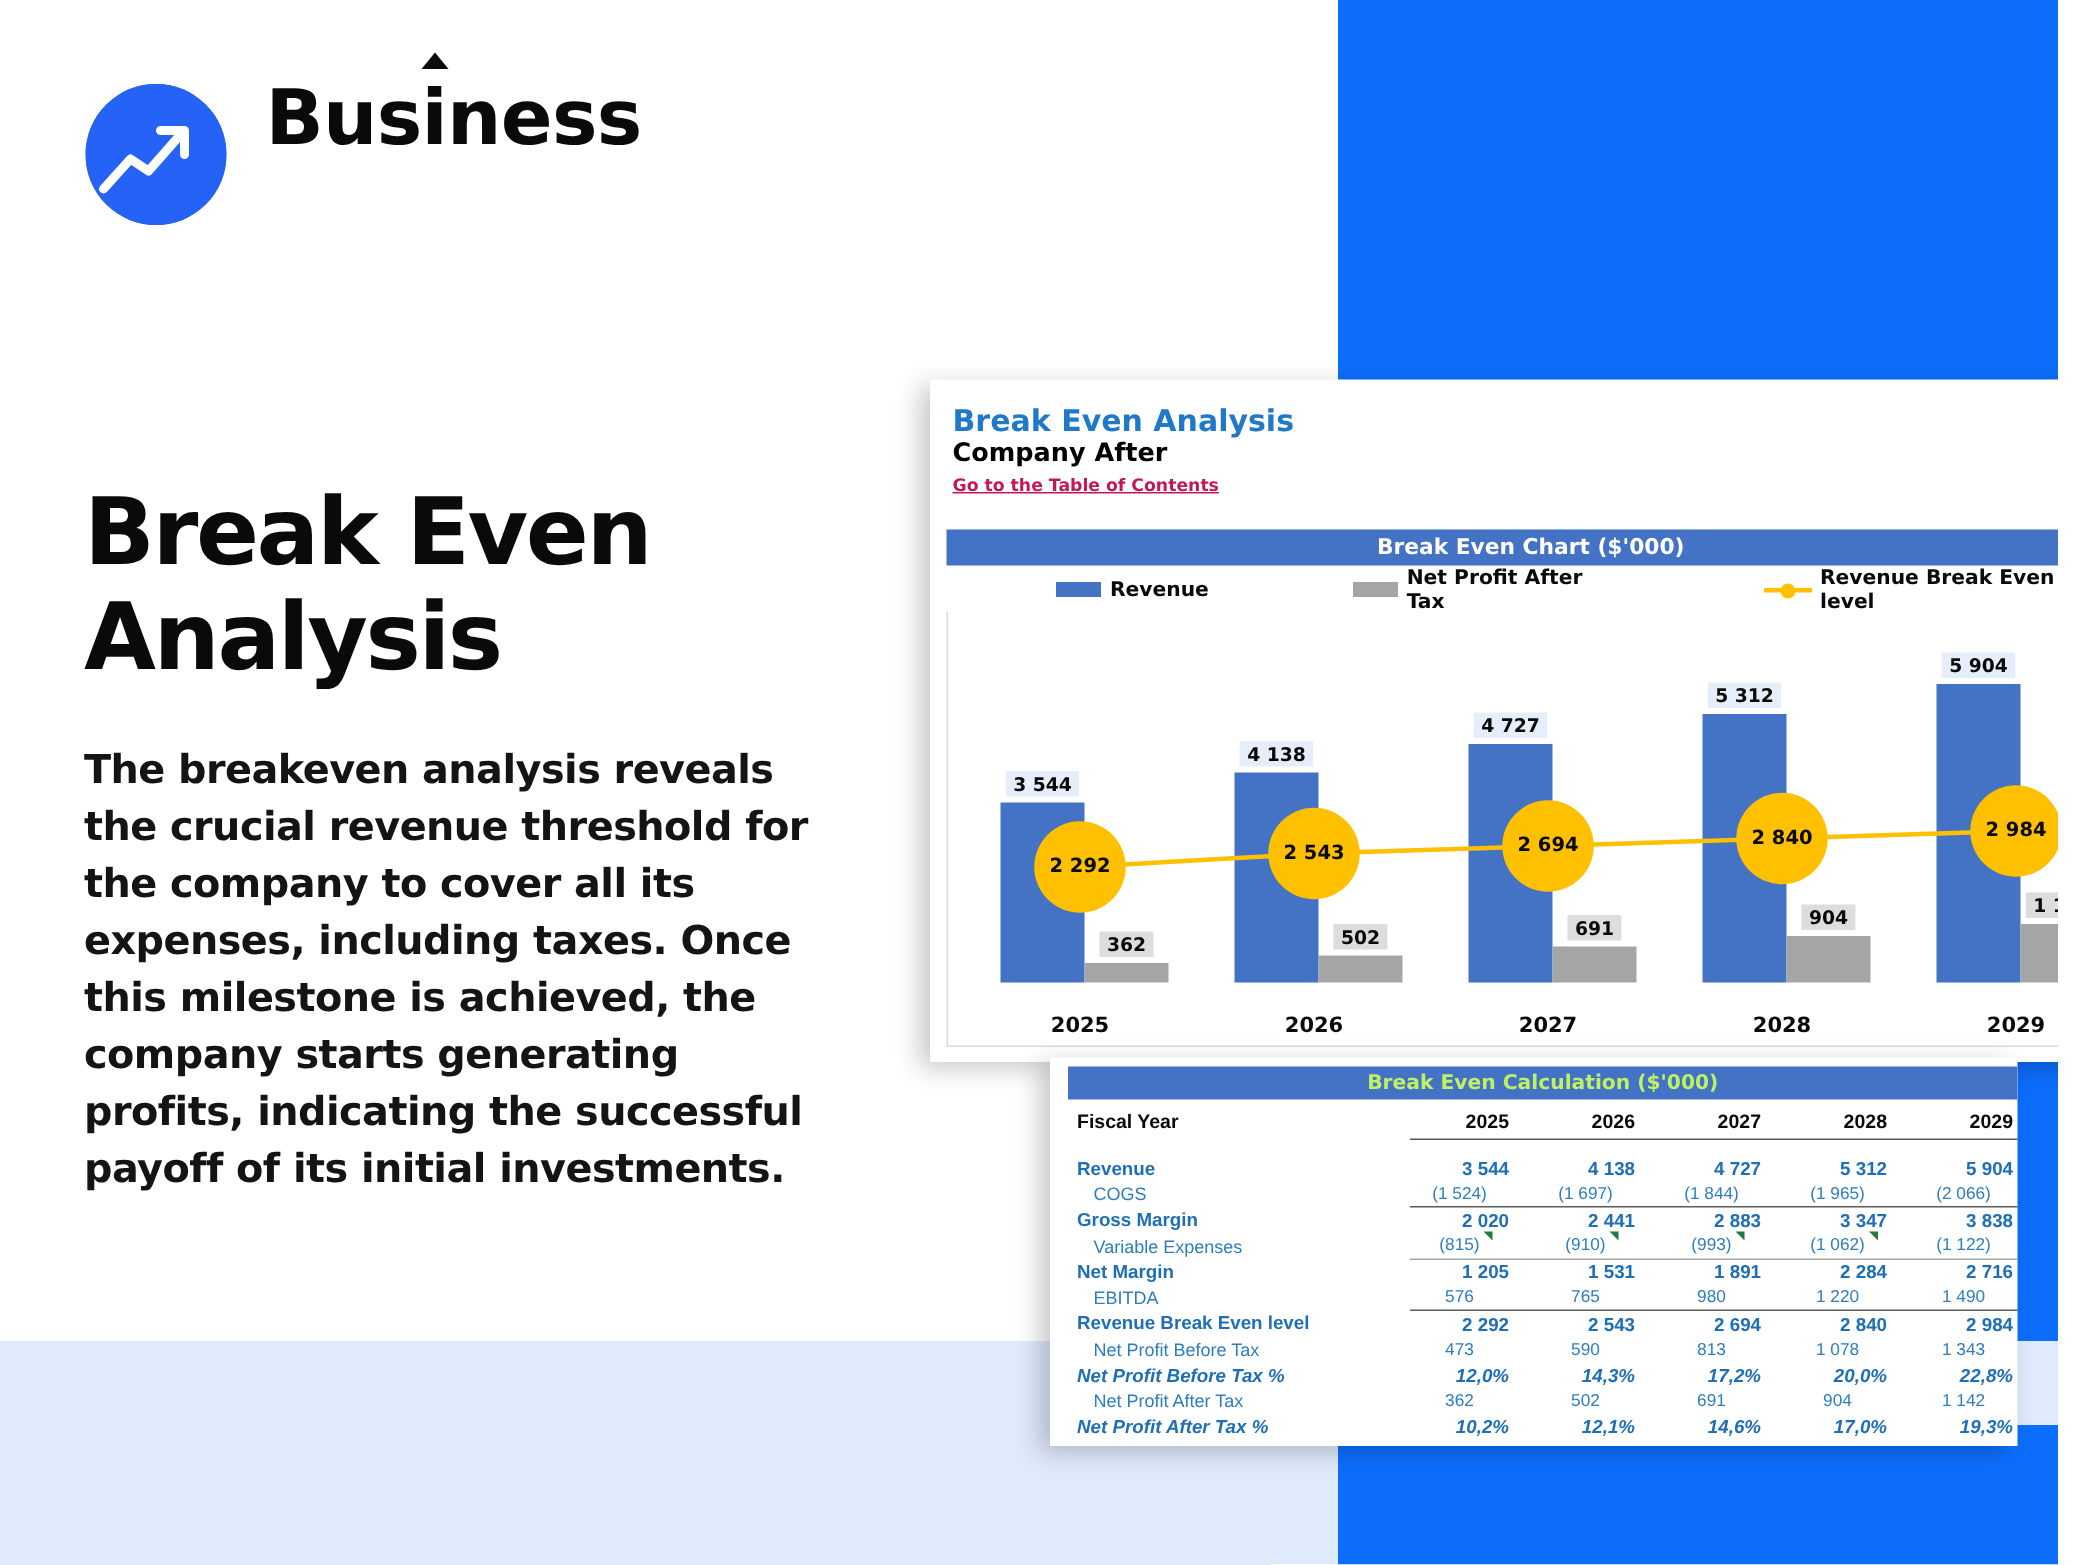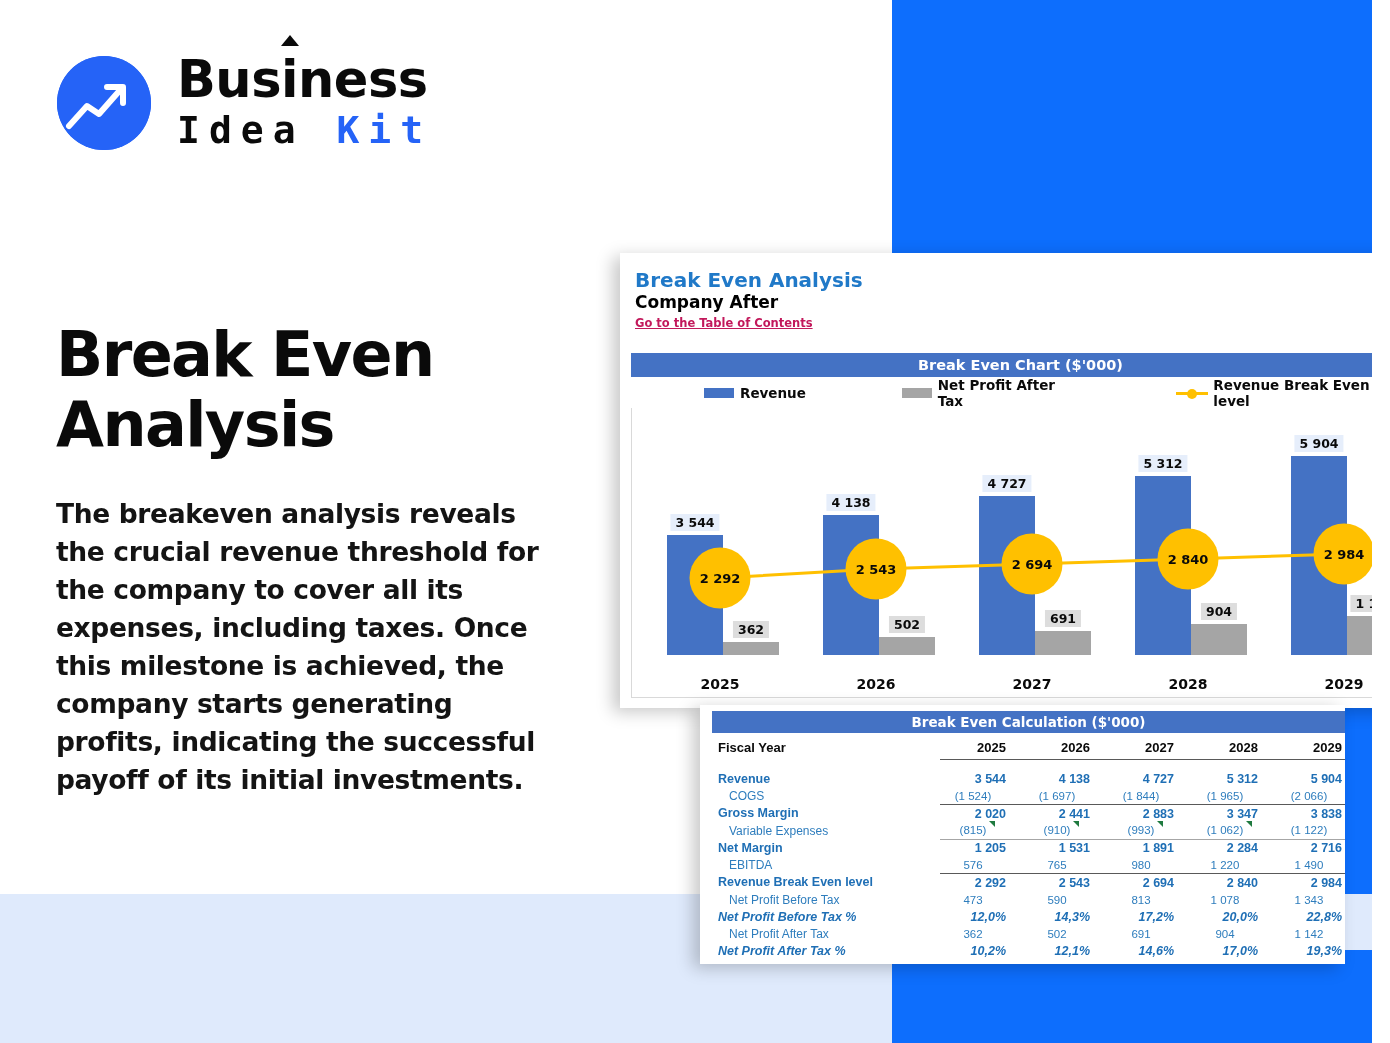--- a/index.html
+++ b/index.html
@@ -137,21 +137,21 @@
 
   
   .table-panel {
     position: absolute; left: 700px; top: 705px; width: 645px; height: 259px;
     background: #ffffff;
     box-shadow: -7px 4px 16px rgba(0,0,0,0.22);
     overflow: hidden;
   }
   .tbl-banner {
     position: absolute; left: 12px; top: 6px; width: 633px; height: 22px;
-    background: #4472c4; color: #ffffff;
+    background: #4472c4; color: #bef264;
     font-size: 13.5px; font-weight: 700; text-align: center; line-height: 22px;
     font-family: "DejaVu Sans", sans-serif;
   }
   table.fin {
     position: absolute; left: 12px; top: 33px; width: 648px;
     border-collapse: collapse;
     font-family: Liberation Sans, sans-serif;
   }
   table.fin td { padding: 1.5px 0; white-space: nowrap; }
   table.fin td.lbl { width: 228px; padding-left: 6px; font-size: 12.5px; }
@@ -188,21 +188,20 @@
   <div class="logo">
     <div class="logo-mark">
       <svg width="94" height="94" viewBox="0 0 94 94">
         <circle cx="47" cy="47" r="47" fill="#2563f7"></circle>
         <path d="M12 70 L30 50 L42 58 L64 33" stroke="#ffffff" stroke-width="6" fill="none" stroke-linecap="round" stroke-linejoin="round"></path>
         <path d="M50 31 L66 31 L66 47" stroke="#ffffff" stroke-width="6" fill="none" stroke-linecap="round" stroke-linejoin="round"></path>
       </svg>
     </div>
     <div class="logo-text">
       <div class="logo-line1"><span>Bus<span class="hat">i<span class="caret"></span></span>ness</span></div>
-      <div class="logo-line2"><span>Idea </span><span class="kit">Kit</span></div>
     </div>
   </div>
 
   <div class="title">Break Even Analysis</div>
   <div class="body-copy">The breakeven analysis reveals the crucial revenue threshold for the company to cover all its expenses, including taxes. Once this milestone is achieved, the company starts generating profits, indicating the successful payoff of its initial investments.</div>
 
   <div class="chart-panel">
     <div class="sheet-head">
       <div class="sheet-title">Break Even Analysis</div>
       <div class="sheet-sub">Company After</div>

